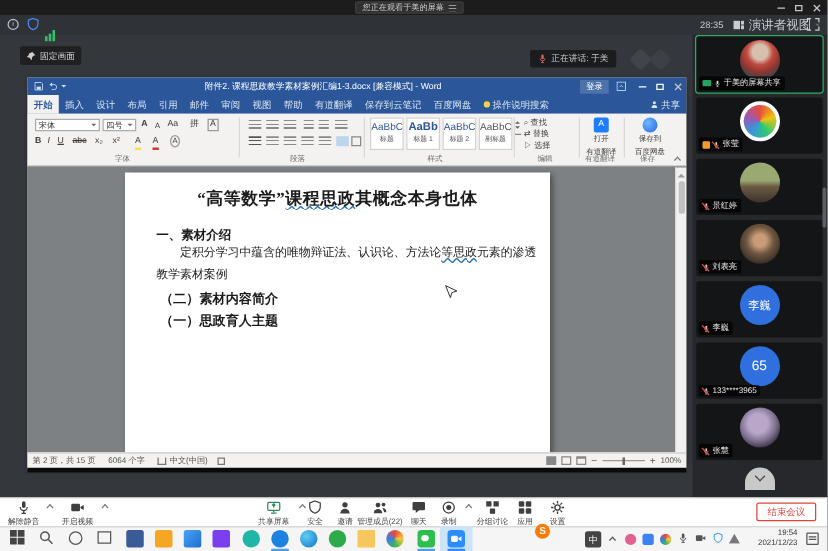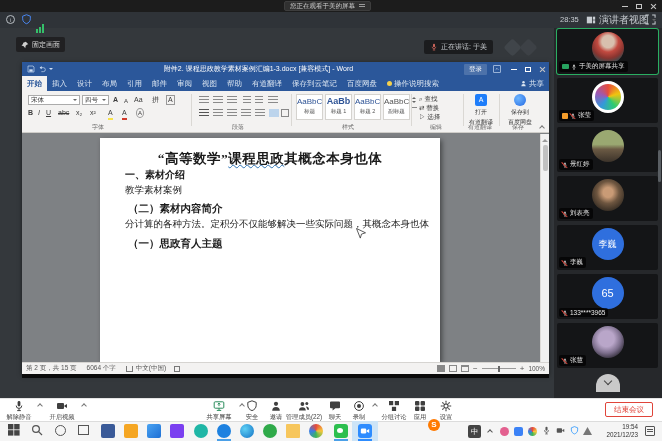--- a/index.html
+++ b/index.html
@@ -38,21 +38,21 @@
   .caret{width:0;height:0;border:2.5px solid transparent;border-top-color:#666;margin-top:2.5px}
   .rbtn{font-size:7px;line-height:10px;white-space:nowrap;color:#3b3b3b}
   .li{width:10px;height:8px;background:repeating-linear-gradient(#8a8a8a 0 1px,transparent 1px 3px)}
   .chip{width:27px;height:26px;background:#fff;border:1px solid #d5d3cf;text-align:center;overflow:hidden}
   .chip .cs{font-size:8px;line-height:13px;color:#2f5496;display:block;white-space:nowrap}
   .chip .cn{font-size:5.5px;color:#555;display:block;white-space:nowrap}
   .docarea{left:22px;top:133px;width:527px;height:229px;background:#7e8184;overflow:hidden}
   .page{left:100px;top:138px;width:340px;height:224px;background:#fff;box-shadow:2px 2px 5px rgba(0,0,0,.45);
         padding:12px 25px 0;overflow:hidden;font-family:"Liberation Serif",serif;color:#1b1b1b}
   .dt{font-size:13.5px;font-weight:bold;text-align:center;letter-spacing:.5px;white-space:nowrap}
-  .dh1{font-size:10px;font-weight:bold;white-space:nowrap}
+  .dh1{font-size:10px;font-weight:bold;margin-top:13px;white-space:nowrap}
   .dh2{font-size:10.5px;font-weight:bold;margin-top:4px;margin-left:3px;white-space:nowrap}
   .dp{font-size:9.5px;line-height:17px;white-space:nowrap}
   .ind{text-indent:19px}
   .sq2{text-decoration:underline;text-decoration-style:wavy;text-decoration-color:#2e74b5;text-decoration-thickness:1px}
   .wsb{left:540px;top:134px;width:9px;height:228px;background:#f1f1f1;border-left:1px solid #dddbd8}
   .wst{left:22px;top:362px;width:527px;height:12px;background:#f3f2f1;border-top:1px solid #d6d4d1;
        font-size:6.5px;color:#555;display:flex;align-items:center;white-space:nowrap}
   
   .side{left:554px;top:28px;width:108px;height:370px;background:#26282b}
   .tile{position:absolute;left:557px;width:101px;height:45px;background:#141517;border-radius:2px;overflow:visible}
@@ -351,23 +351,23 @@
 
 <div class="s" style="left:514px;top:94px;width:12px;height:12px;border-radius:50%;background:radial-gradient(circle at 35% 35%,#6fb7ff,#2469e3)"></div>
 <div class="s rbtn" style="left:506px;top:107px;font-size:6px;text-align:center;width:28px"><span>保存到</span><br><span>百度网盘</span></div>
 <div class="s glabel" style="left:512px">保存</div>
 <div class="s chev-up" style="left:540px;top:126px"></div>
 
 <div class="s docarea"></div>
 <div class="s page">
   <div class="dt"><span>“高等数学”</span><span class="sq2">课程思政</span><span>其概念本身也体</span></div>
   <div class="dh1">一、素材介绍</div>
+  <div class="dp ind"><span>定积分学习中蕴含的唯物辩证法、认识论、方法论</span><span class="sq2">等思政</span><span>元素的渗透</span></div>
   <div class="dp">教学素材案例</div>
   <div class="dh2" style="margin-top:3px">（二）素材内容简介</div>
-  <div class="dp">分计算的各种方法。定积分不仅能够解决一些实际问题，其概念本身也体</div>
   <div class="dh2">（一）思政育人主题</div>
 
 </div>
 <div class="s wsb">
   <div style="margin:2px auto 0;width:0;height:0;border:3px solid transparent;border-bottom-color:#9a9a9a"></div>
   <div style="margin:3px auto 0;width:5px;height:26px;background:#c1c1c1;border-radius:2px"></div>
 </div>
 
 <div class="s" style="left:22px;top:374px;width:527px;height:4px;background:#0a0a0a"></div>
 

